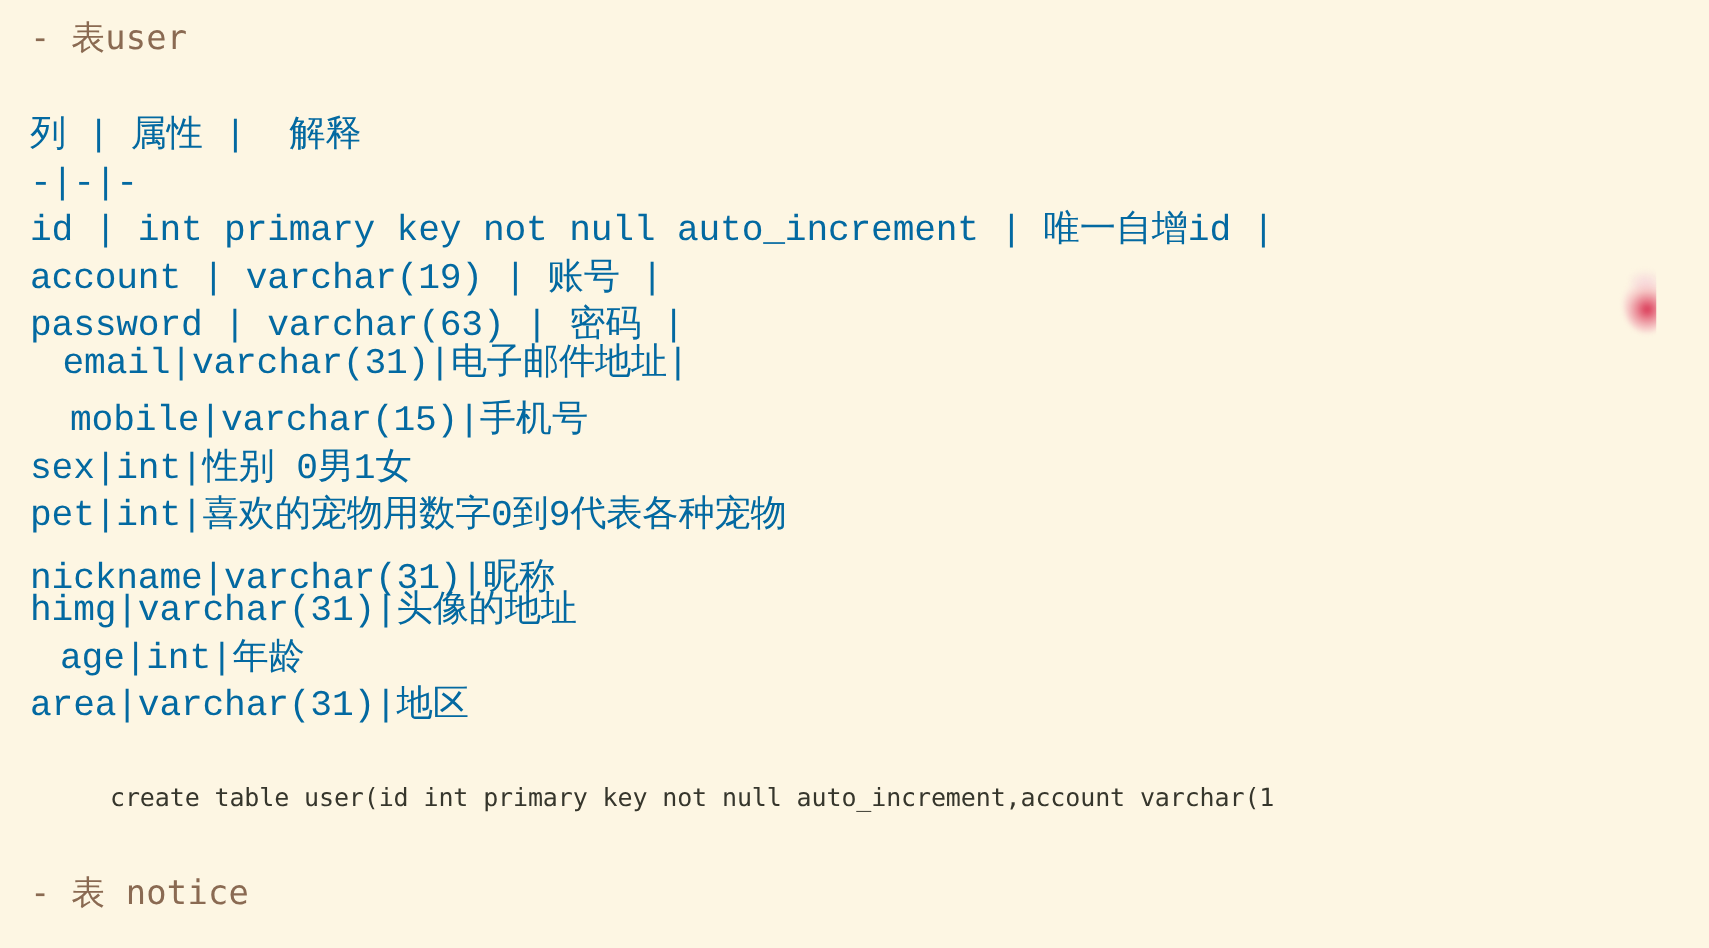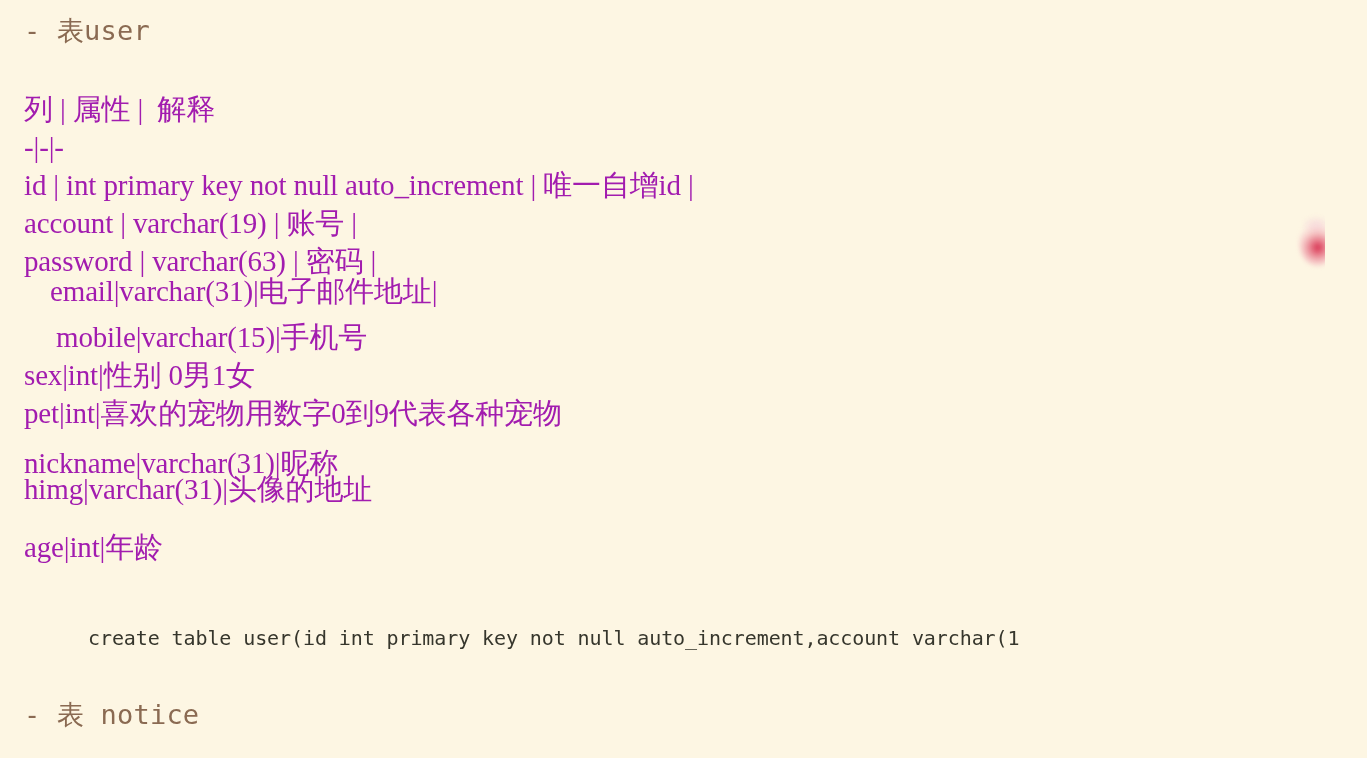--- a/index.html
+++ b/index.html
@@ -21,22 +21,22 @@
     height: 758px;
     background: #fdf6e3;
     overflow: hidden;
   }
 
   
   .line {
     position: absolute;
     left: 24px;
     white-space: pre;
-    font-family: Liberation Serif, serif;
-    color: #a21caf;
+    font-family: Liberation Mono, monospace;
+    color: #0369a1;
     font-size: 29px;
     line-height: 38px;
     letter-spacing: -0.15px;
   }
 
   
   .heading {
     position: absolute;
     left: 24px;
     white-space: pre;
@@ -107,22 +107,23 @@
   <div class="line" style="top:318px;margin-left:32px;">mobile|varchar(15)|手机号</div>
 
   <div class="line" style="top:356px;">sex|int|性别 0男1女</div>
 
   <div class="line" style="top:394px;">pet|int|喜欢的宠物用数字0到9代表各种宠物</div>
 
   <div class="line" style="top:444px;text-align:center;">nickname|varchar(31)|昵称</div>
 
   <div class="line" style="top:470px;">himg|varchar(31)|头像的地址</div>
 
-  <div class="line" style="top:528px;">age|int|年龄</div>
+  <div class="line" style="top:508px;margin-left:24px;">age|int|年龄</div>
 
+  <div class="line" style="top:546px;">area|varchar(31)|地区</div>
 
   <div class="codeline" style="top:621px;">create table user(id int primary key not null auto_increment,account varchar(1</div>
 
   <div class="heading" style="top:698px;">- 表 notice</div>
 
   <div id="edge-artifact-2"></div>
   <div id="edge-artifact"></div>
 
 </div>
 

